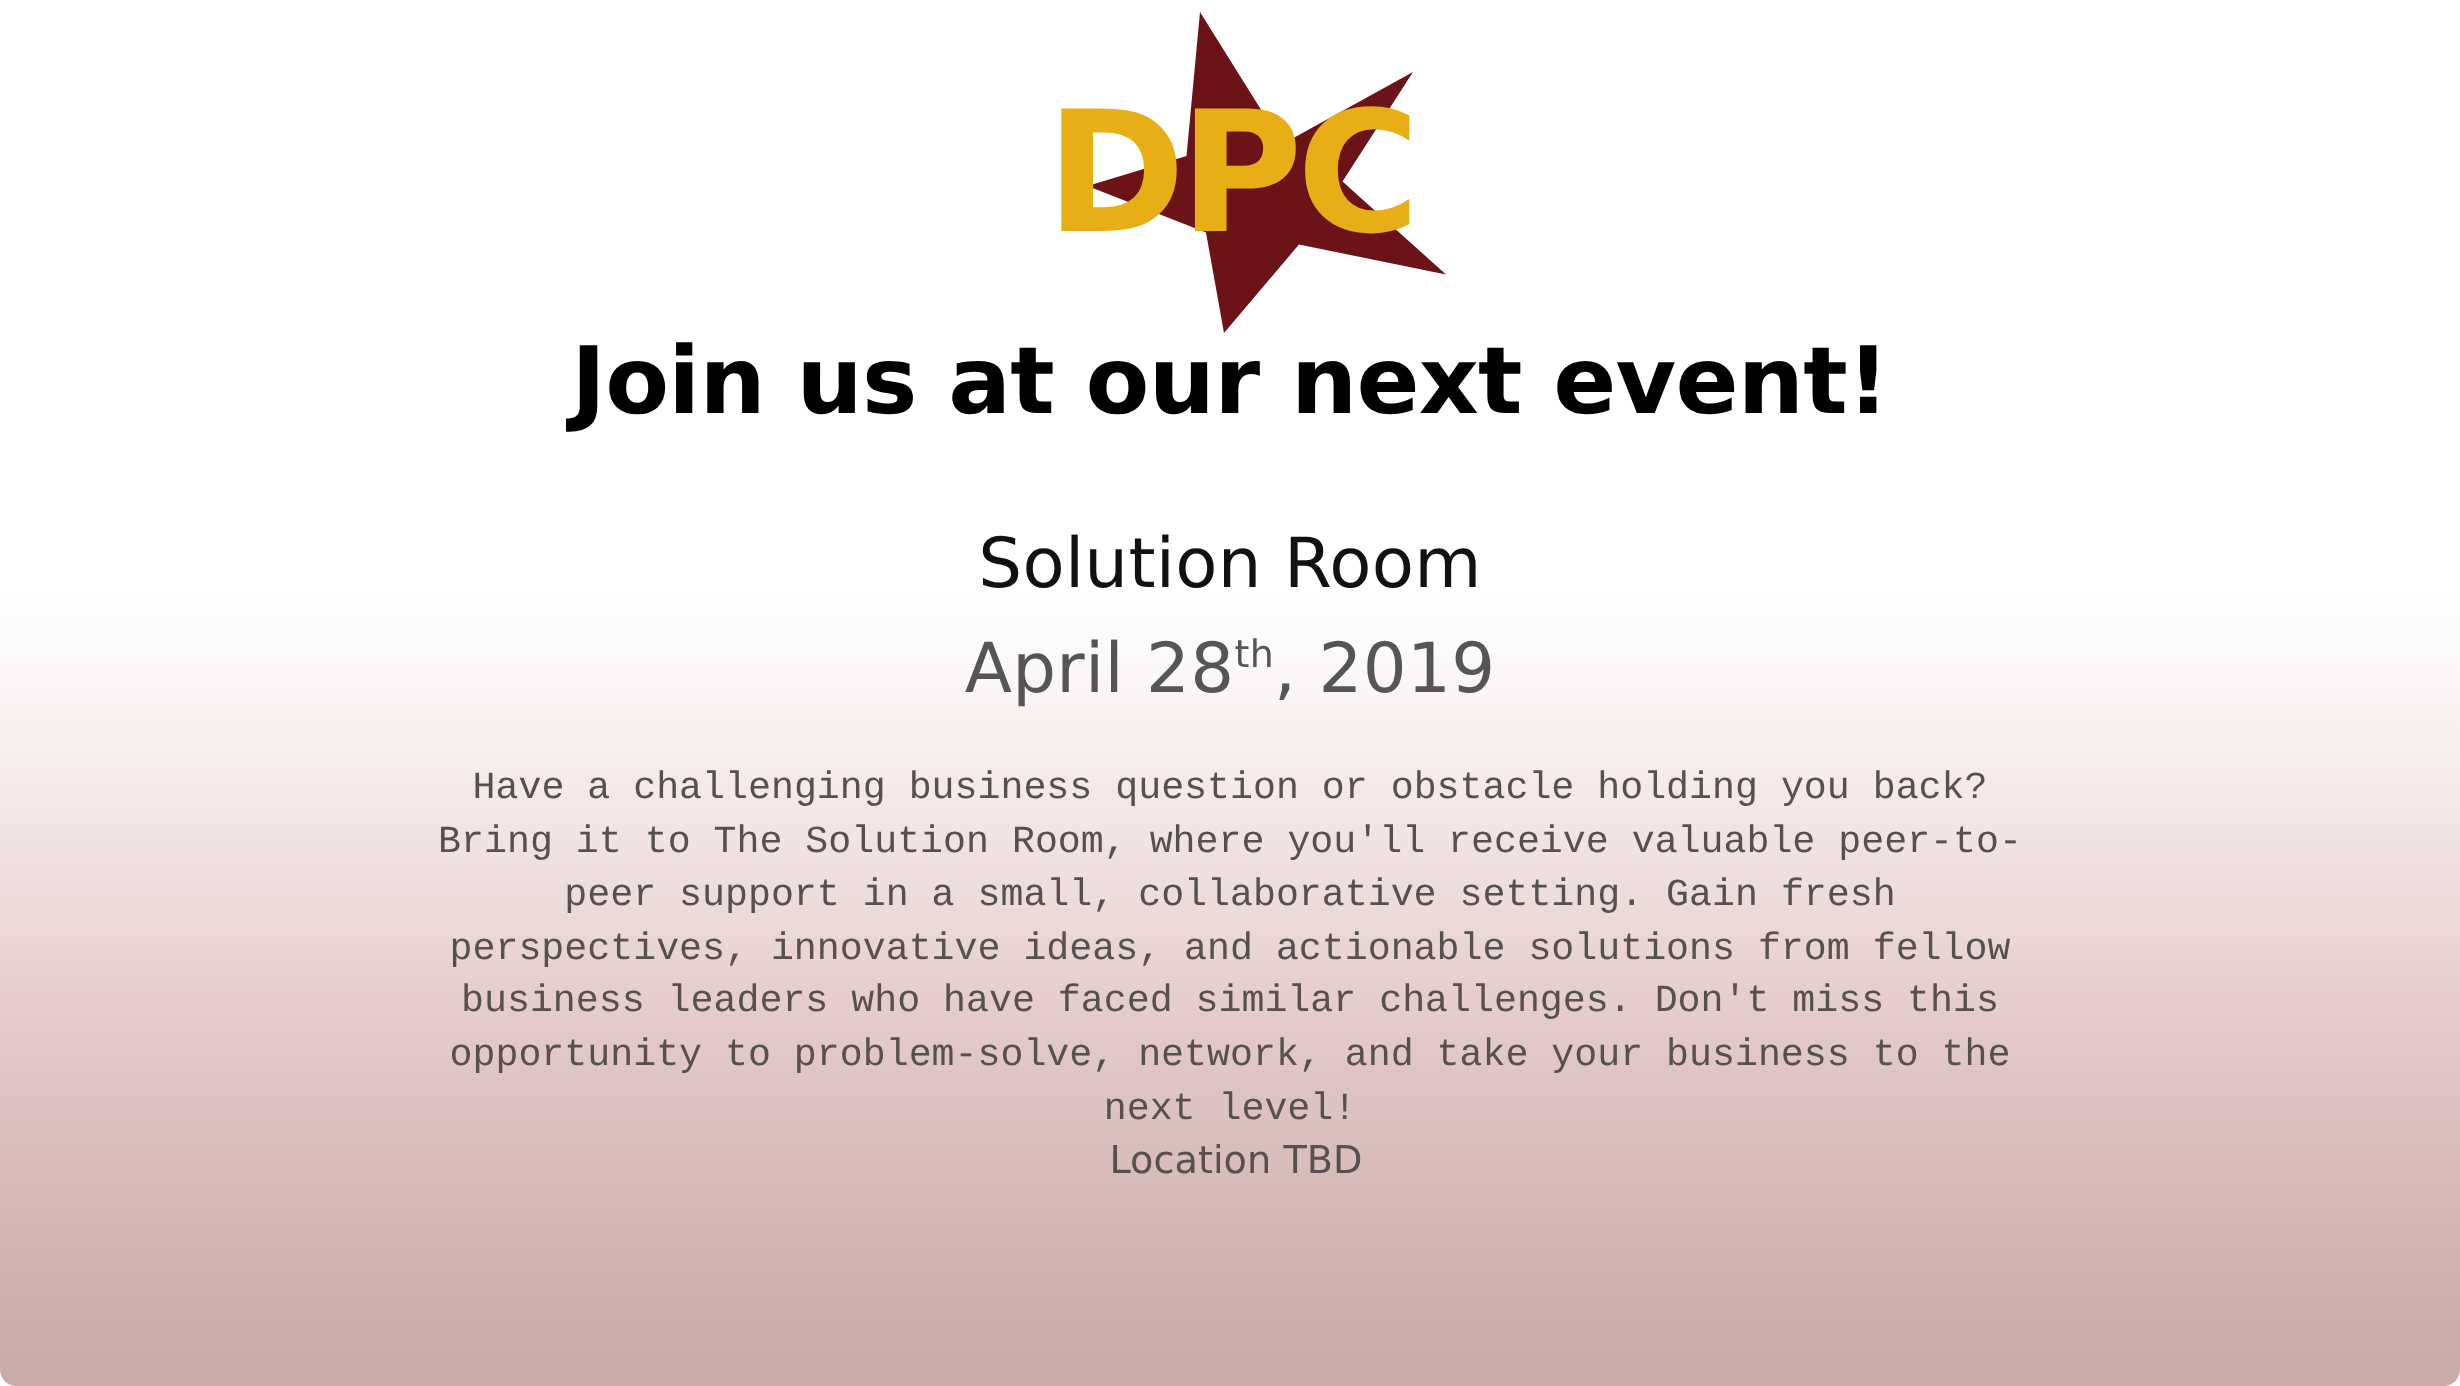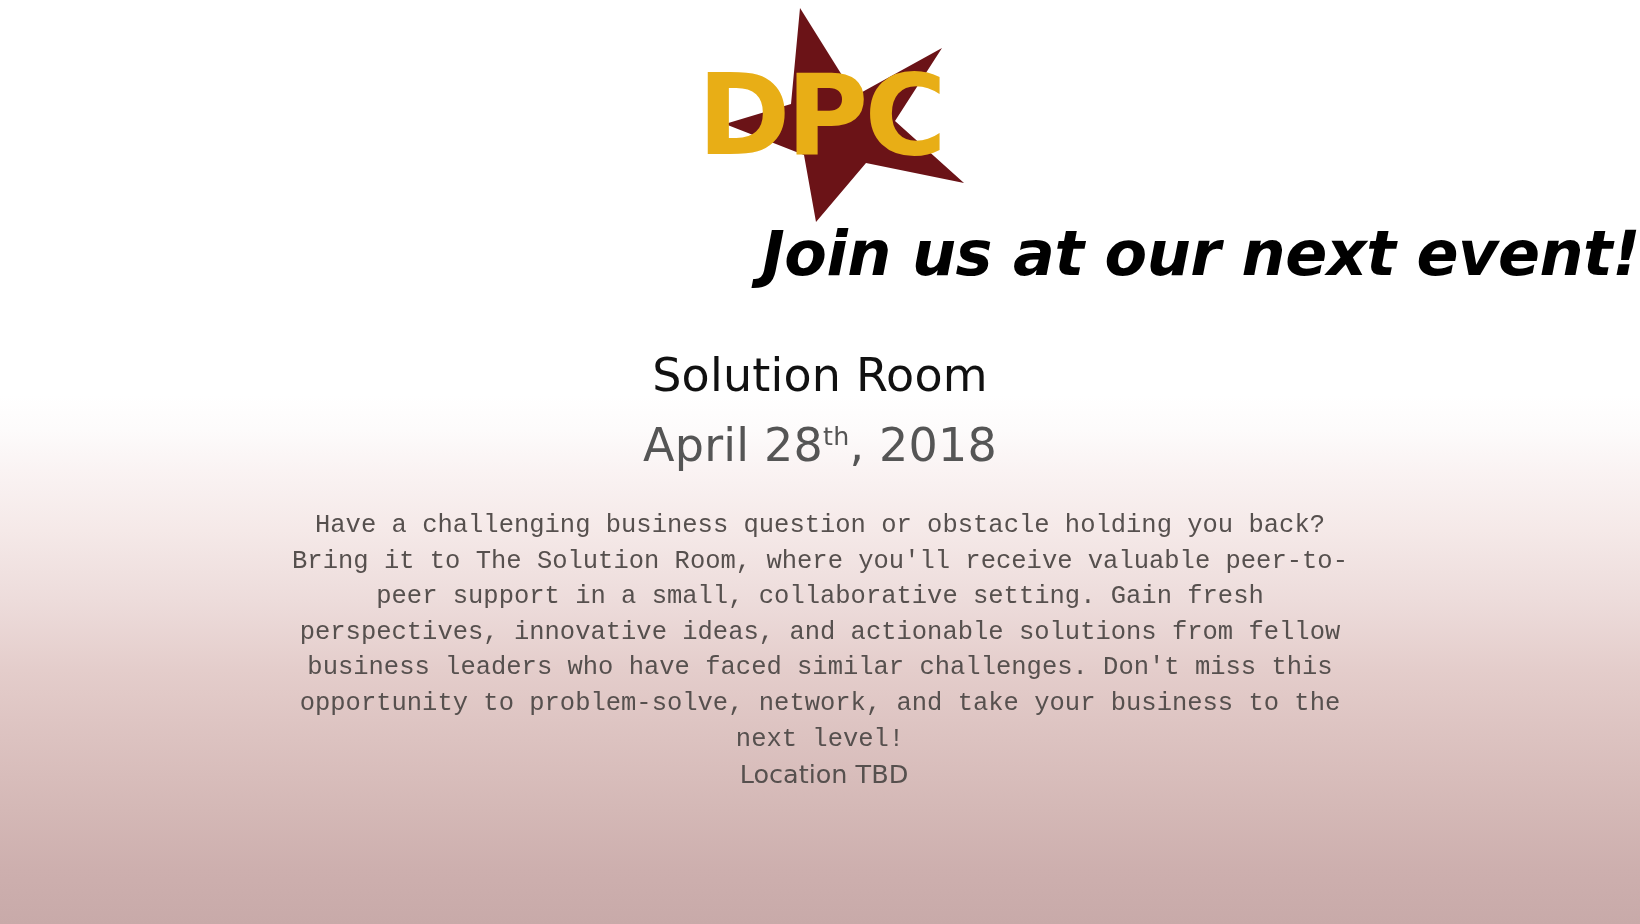--- a/index.html
+++ b/index.html
@@ -26,48 +26,48 @@
         #fdfbfb 430px,
         #faf3f3 470px,
         #f5e9e8 530px,
         #eddcdb 600px,
         #e4cdcb 670px,
         #dcc2c0 740px,
         #d4b8b6 810px,
         #cdafae 870px,
         #c8aaa9 924px);
     overflow: hidden;
+    border-radius: 11px;
   }
 
   
   .logo-wrap {
     position: absolute;
     left: 50%;
     top: 0px;
     transform: translateX(-50%);
     width: 300px;
     height: 228px;
   }
   .logo-wrap svg { display: block; width: 300px; height: 228px; }
 
   
   .headline {
     position: absolute;
     top: 208px;
     left: 0;
     width: 100%;
-    text-align: right;
+    text-align: center;
     font-family: "DejaVu Sans", "Liberation Sans", sans-serif;
     font-weight: 700;
     font-size: 62px;
     line-height: 92px;
     letter-spacing: -0.5px;
     color: #000000;
     white-space: nowrap;
-    font-style: italic;
   }
 
   
   .event-block {
     position: absolute;
     top: 340px;
     left: 0;
     width: 100%;
     text-align: center;
   }
@@ -134,21 +134,21 @@
 
       <text x="150" y="154" text-anchor="middle" font-family="DejaVu Sans, Liberation Sans, sans-serif" font-size="112" font-weight="700" letter-spacing="-4" fill="#E8AE16">DPC</text>
     </svg>
   </div>
 
   <h1 class="headline">Join us at our next event!</h1>
 
   <div class="event-block">
     <div class="event-title">Solution Room</div>
     <div class="event-date">
-      <span>April 28</span><span class="sup">th</span><span>, 2018</span>
+      <span>April 28</span><span class="sup">th</span><span>, 2019</span>
     </div>
   </div>
 
   <p class="description">Have a challenging business question or obstacle holding you back? Bring it to The Solution Room, where you'll receive valuable peer-to-peer support in a small, collaborative setting. Gain fresh perspectives, innovative ideas, and actionable solutions from fellow business leaders who have faced similar challenges. Don't miss this opportunity to problem-solve, network, and take your business to the next level!</p>
 
   <div class="location">Location TBD</div>
 
 </div>
 
 </body></html>

